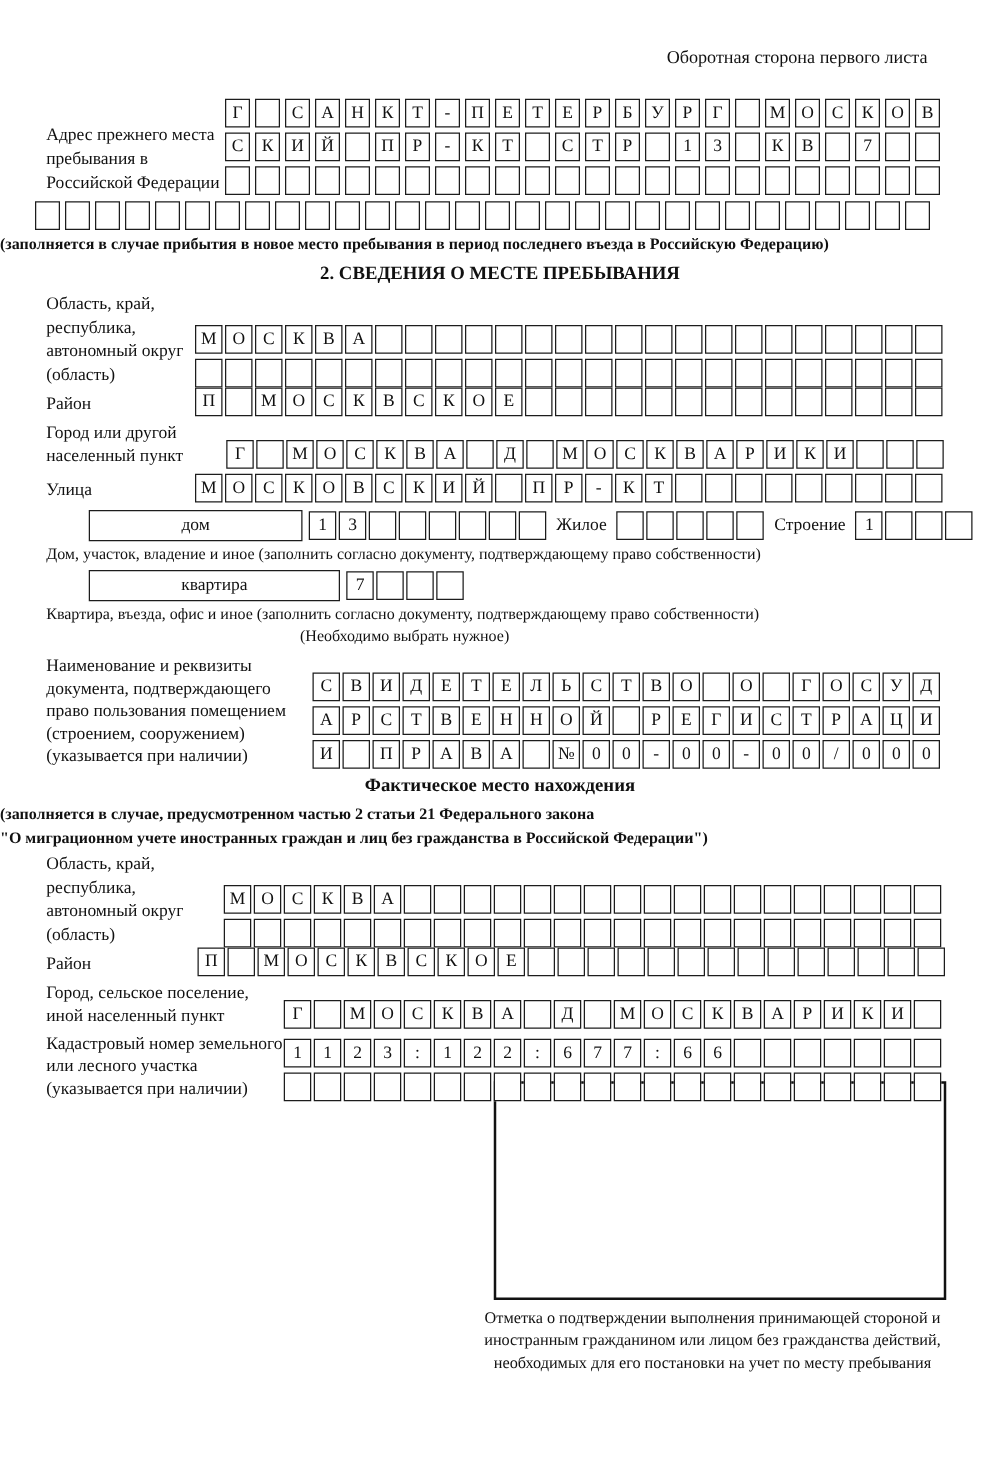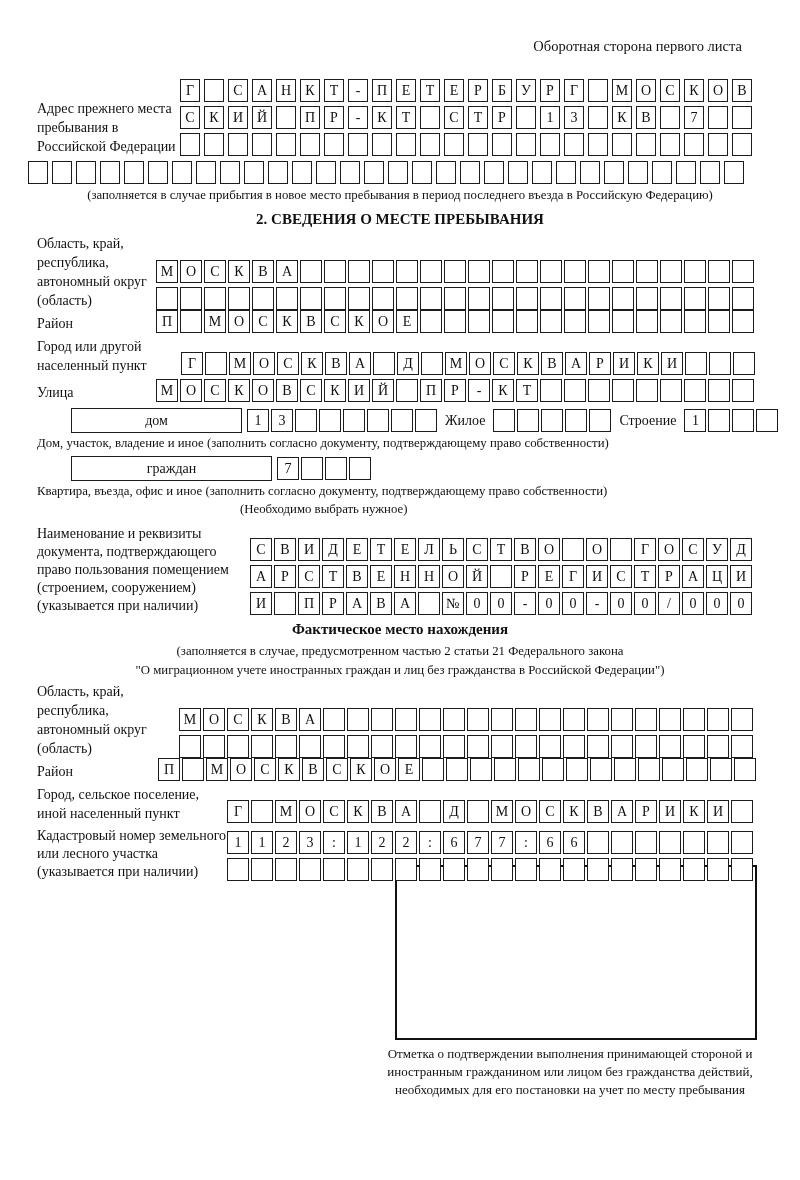--- a/index.html
+++ b/index.html
@@ -20,21 +20,21 @@
   .cellrow{display:flex;gap:2px;}
   .cellrow.sparse{gap:4px;}
   .cell{
     box-sizing:border-box;flex:0 0 22px;width:22px;height:23px;
     border:1.6px solid #1c1c1c;display:flex;align-items:center;justify-content:center;
     font-size:14px;line-height:1;background:#fff;
   }
   .cellrow.sparse .cell{flex:0 0 20px;width:20px;}
   .row-full{margin-left:28px;margin-top:5px;}
   .caption{font-size:12.8px;line-height:15px;}
-  .caption.center{text-align:center;margin-top:4px;}
+  .caption.center{margin-top:4px;font-weight:bold;}
   .caption.left{margin-left:37px;margin-top:3px;}
   .h2{font-size:15px;font-weight:bold;text-align:center;margin-top:8px;margin-bottom:6px;}
   .mt4{margin-top:4px;} .mt6{margin-top:6px;} .mt8{margin-top:8px;} .mt5{margin-top:5px;} .mt2{margin-top:2px;}
 
   .houserow{display:flex;align-items:center;margin-left:28px;gap:5px;padding-left:43px;}
   .widebox{
     box-sizing:border-box;height:25px;border:1.6px solid #1c1c1c;
     display:flex;align-items:center;justify-content:center;font-size:14px;background:#fff;flex-shrink:0;
   }
   .wb171{width:171px;} .wb201{width:201px;}
@@ -362,21 +362,21 @@
     <div class="cellrow">
         <span class="cell">1</span>
         <span class="cell"></span>
         <span class="cell"></span>
         <span class="cell"></span>
       </div>
   </div>
   <div class="caption left">Дом, участок, владение и иное (заполнить согласно документу, подтверждающему право собственности)</div>
 
   <div class="houserow mt5">
-    <div class="widebox wb201">граждан</div>
+    <div class="widebox wb201">квартира</div>
     <div class="cellrow">
         <span class="cell">7</span>
         <span class="cell"></span>
         <span class="cell"></span>
         <span class="cell"></span>
       </div>
   </div>
   <div class="caption left">Квартира, въезда, офис и иное (заполнить согласно документу, подтверждающему право собственности)</div>
 
   <div class="caption note-choose">(Необходимо выбрать нужное)</div>

